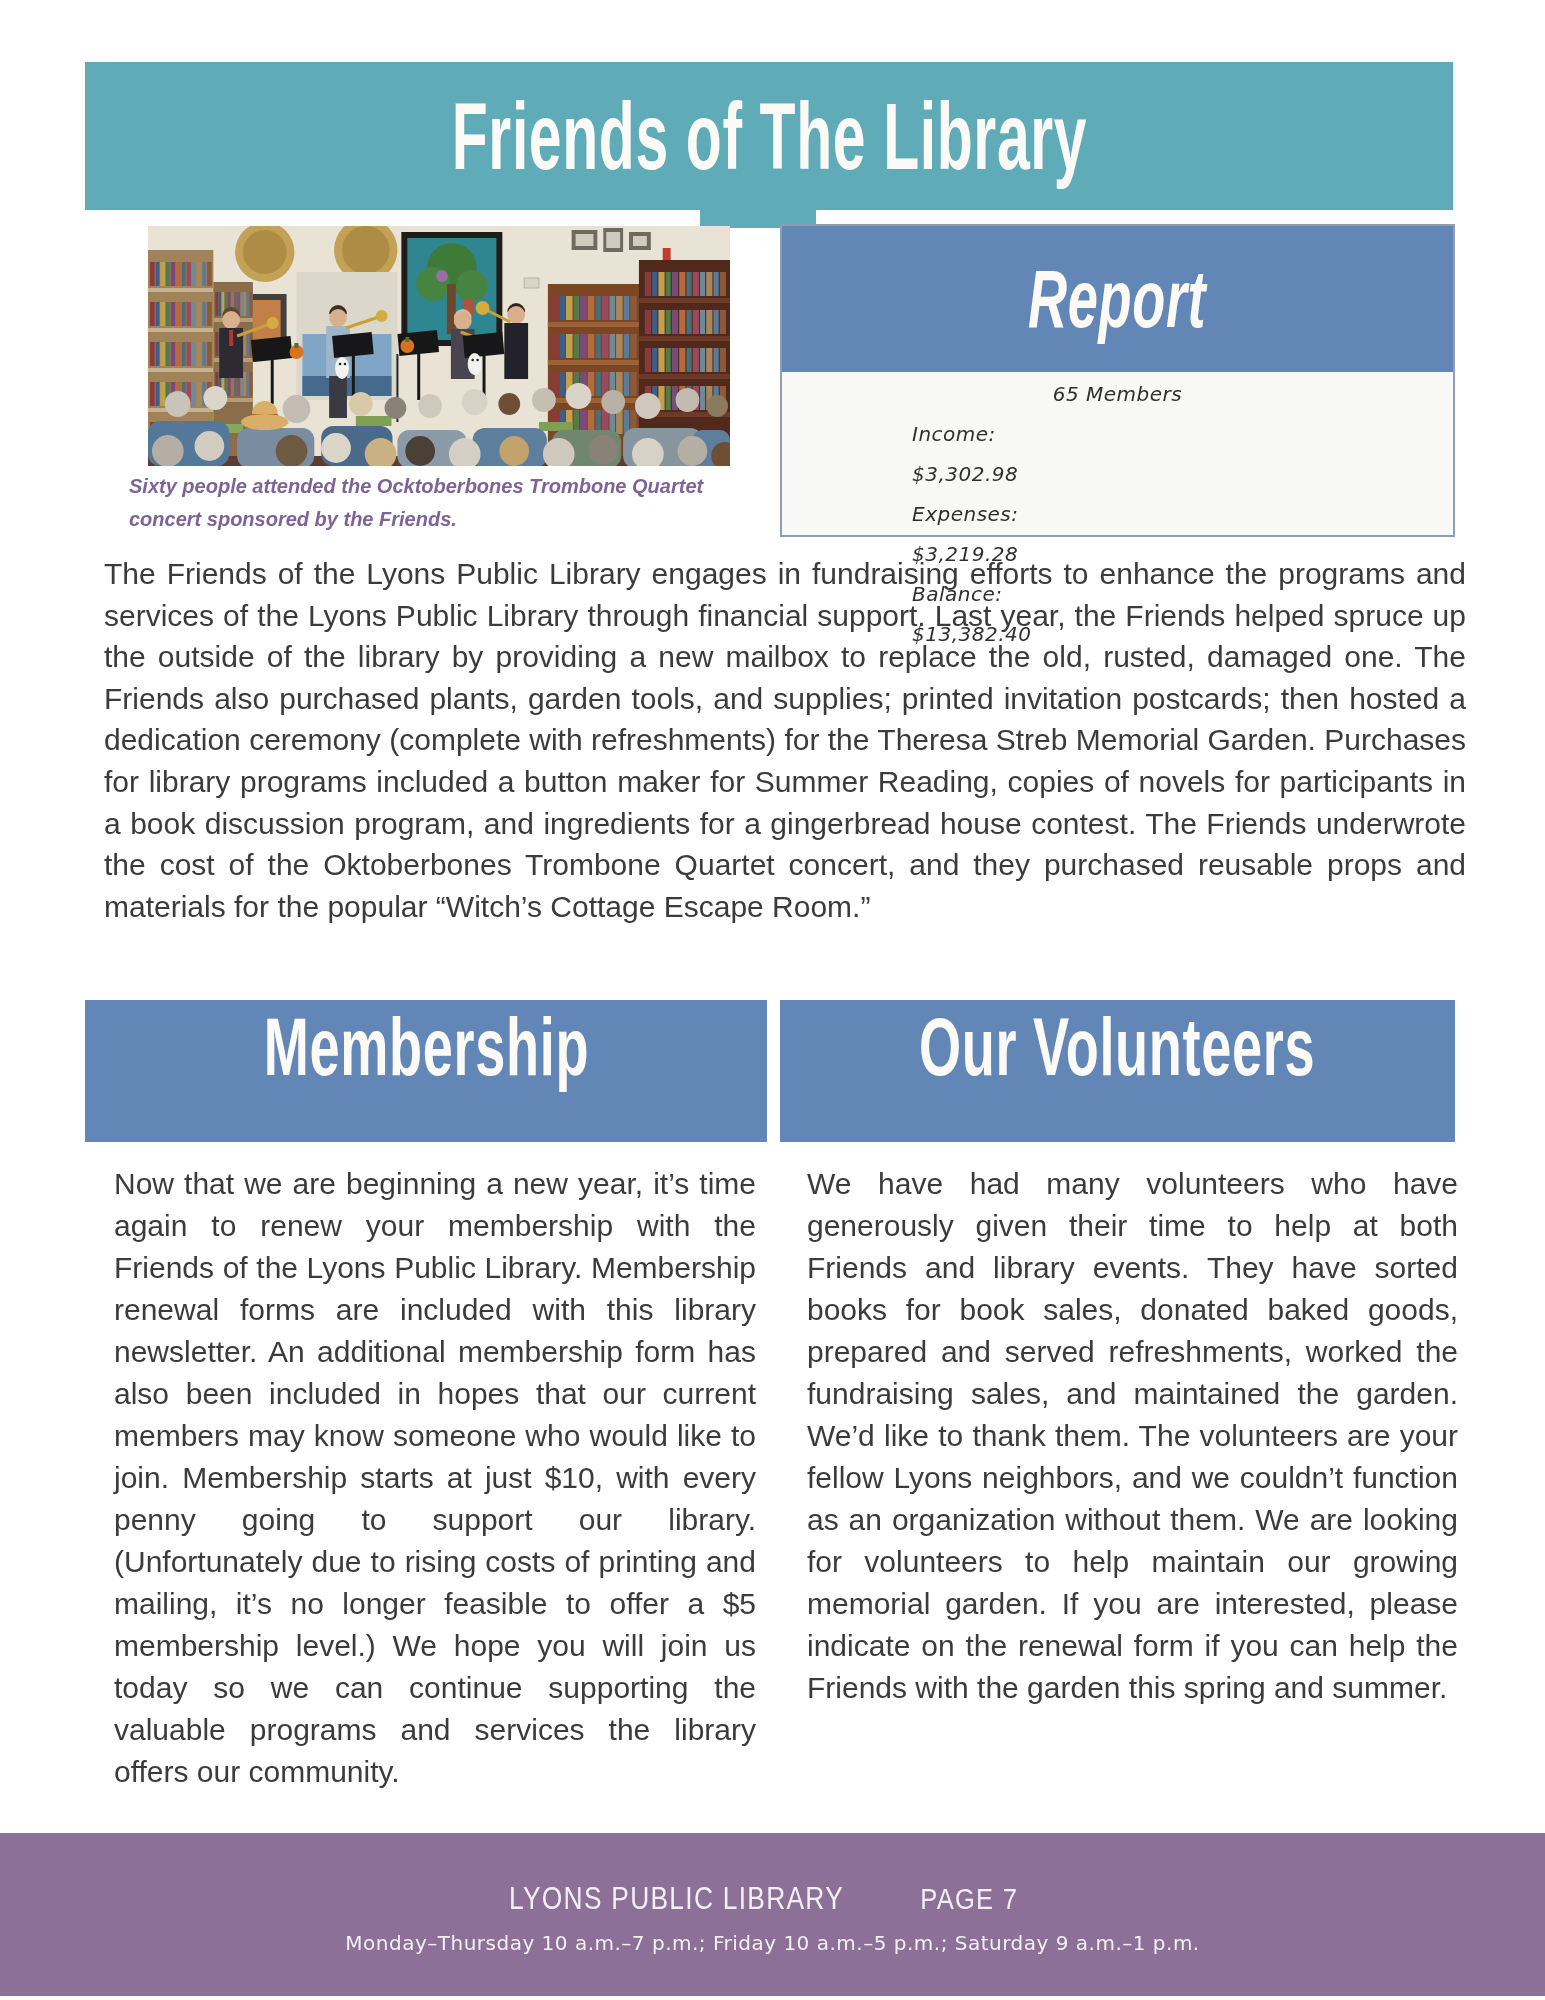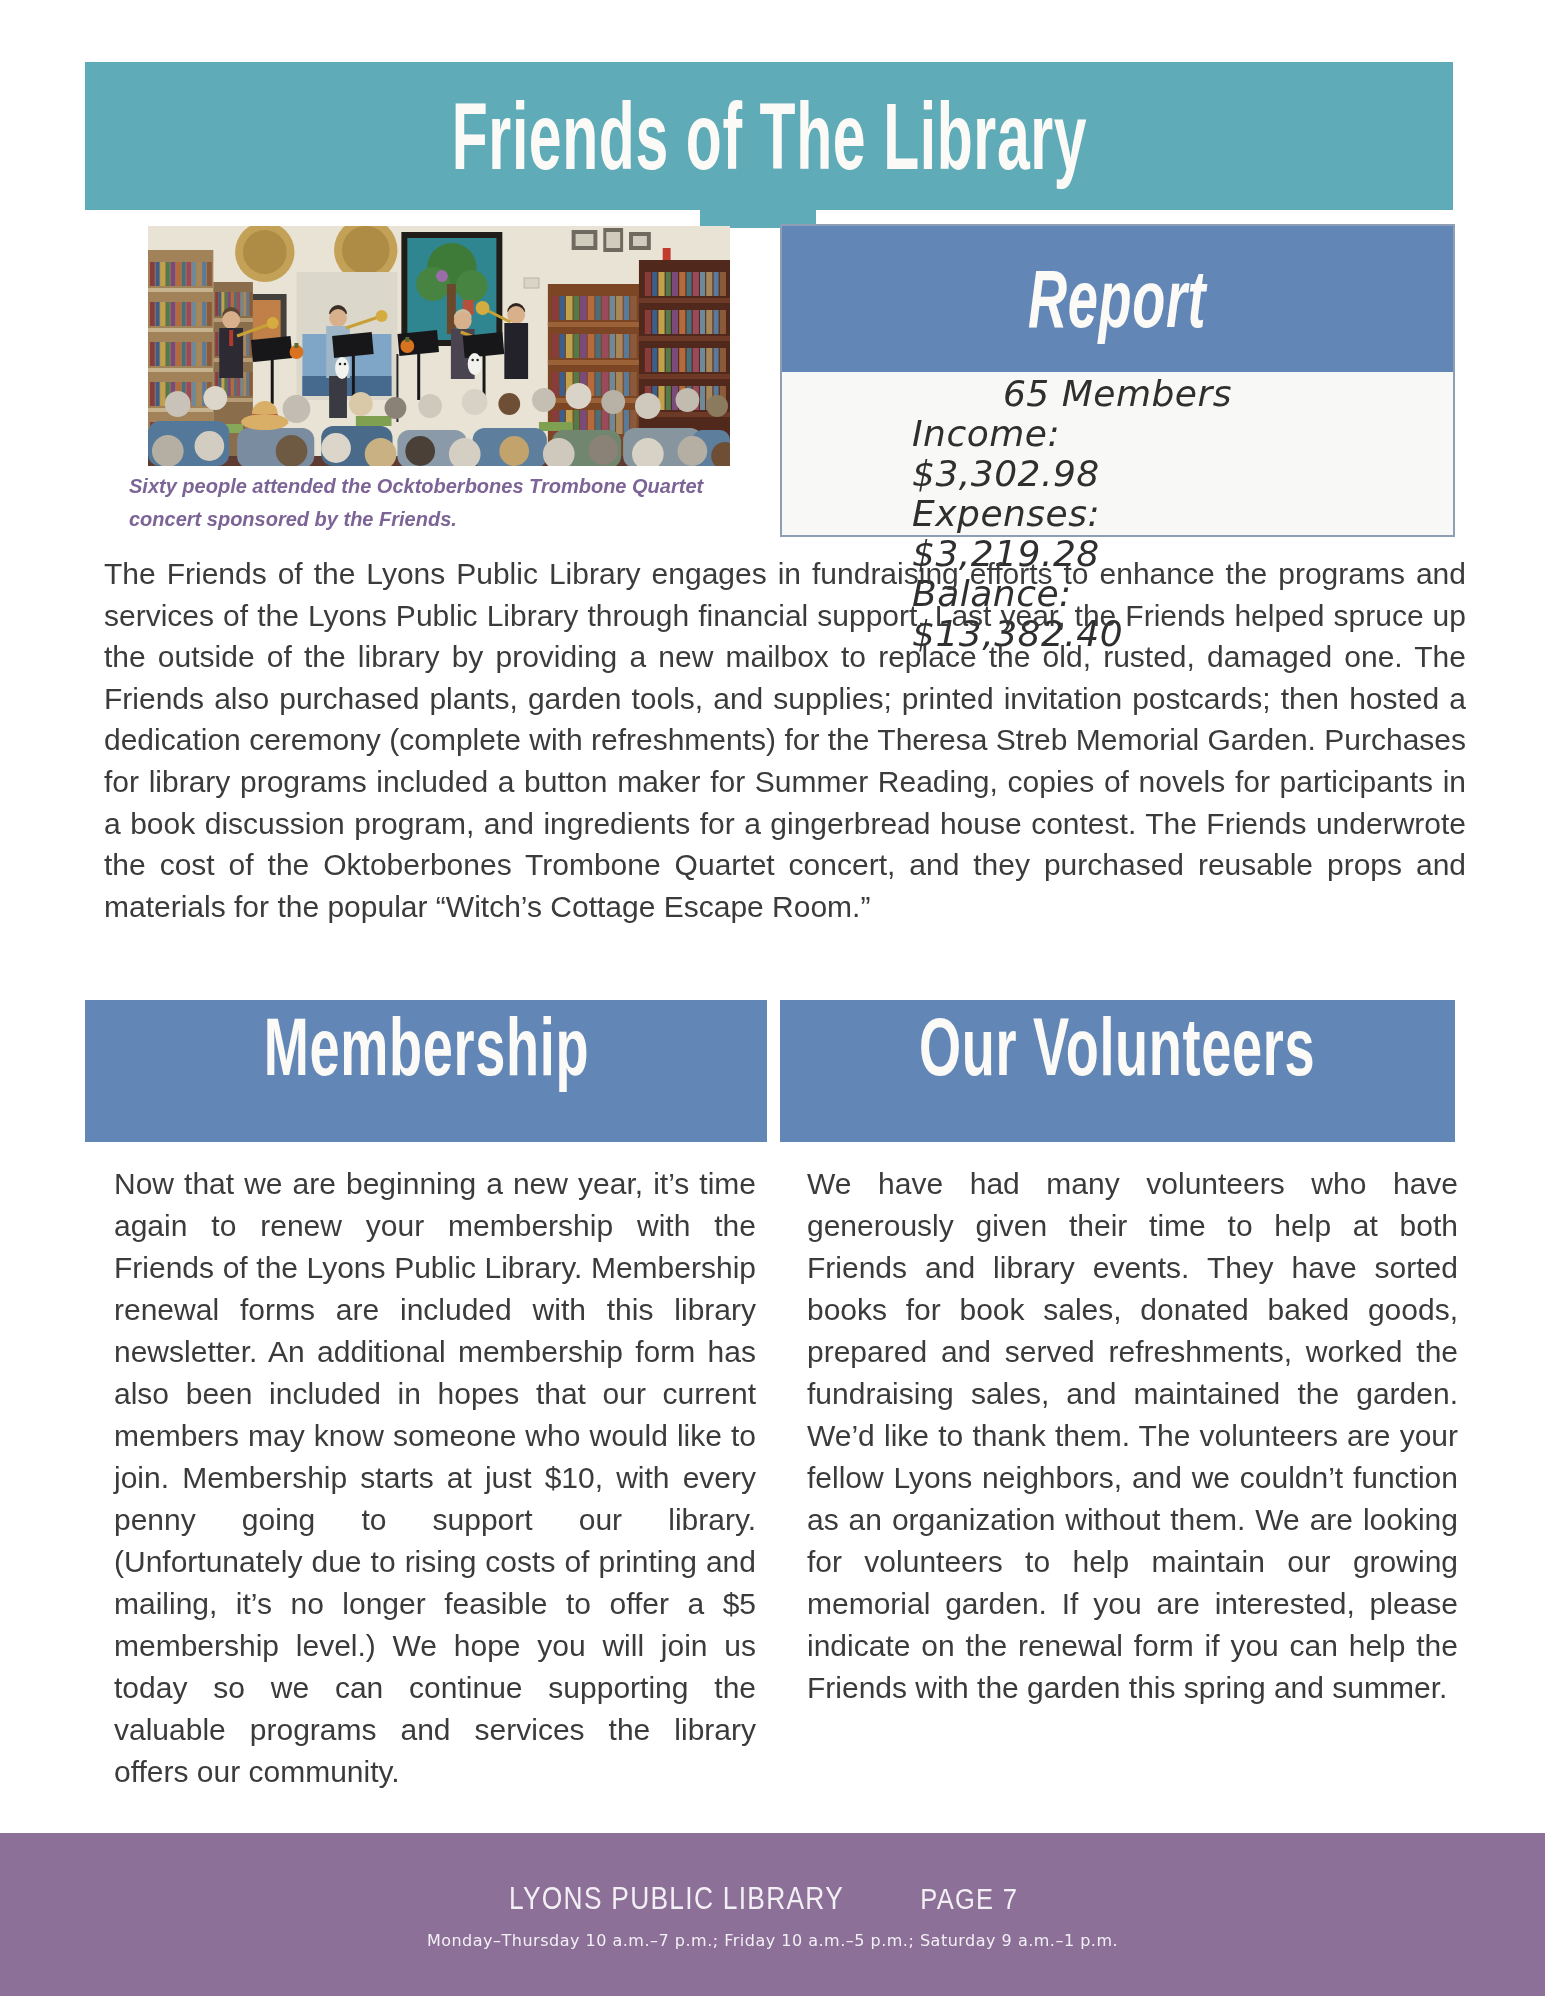--- a/index.html
+++ b/index.html
@@ -30,21 +30,21 @@
   
   .report {
     position:absolute; left:780px; top:224px; width:675px; height:313px;
     border:2px solid #8E9EB5; box-sizing:border-box; background:#F8F8F6;font-style:italic;
   }
   .report-header {
     height:146px; background:#6287B7; display:flex; align-items:center; justify-content:center;
   }
   .report-header .display { font-size:82px; transform:scaleX(0.66); }
   .report-body {
-    padding-top:2px; font-family:"DejaVu Sans", sans-serif; font-size:36px;
+    padding-top:2px; font-family:"DejaVu Sans", sans-serif; font-size:20px;
     color:#2F2F2F; letter-spacing:0.5px;
   }
   .report-members { text-align:center; line-height:40px; }
   .report-row { display:flex; justify-content:flex-end; padding:0 146px 0 130px; line-height:40px;flex-direction:column; }
 
   
   .intro {
     position:absolute; left:104px; top:553px; width:1362px; margin:0;
     font-size:30px; line-height:41.6px; color:#3B3B3B; text-align:justify;
   }
@@ -72,21 +72,21 @@
     background:#8C7098; color:#F3F0F5;
   }
   .footer-row {
     position:absolute; left:105px; right:122px; top:48px;
     display:flex; justify-content:center; align-items:baseline;
   }
   .footer-name  { display:inline-block; font-size:31px; letter-spacing:1.5px; transform:scaleX(0.85); transform-origin:left center; white-space:nowrap; }
   .footer-page  { display:inline-block; font-size:30px; letter-spacing:1.5px; transform:scaleX(0.85); transform-origin:right center; white-space:nowrap; }
   .footer-hours {
     position:absolute; left:0; top:98px; width:100%; text-align:center;
-    font-family:"DejaVu Sans", sans-serif; font-size:16px; letter-spacing:0.5px;
+    font-family:"DejaVu Sans", sans-serif; font-size:20px; letter-spacing:0.5px;
   }
 </style>
 </head>
 <body>
 
 <div class="page">
 
   <header class="banner">
     <span class="display">Friends of The Library</span>
   </header>

